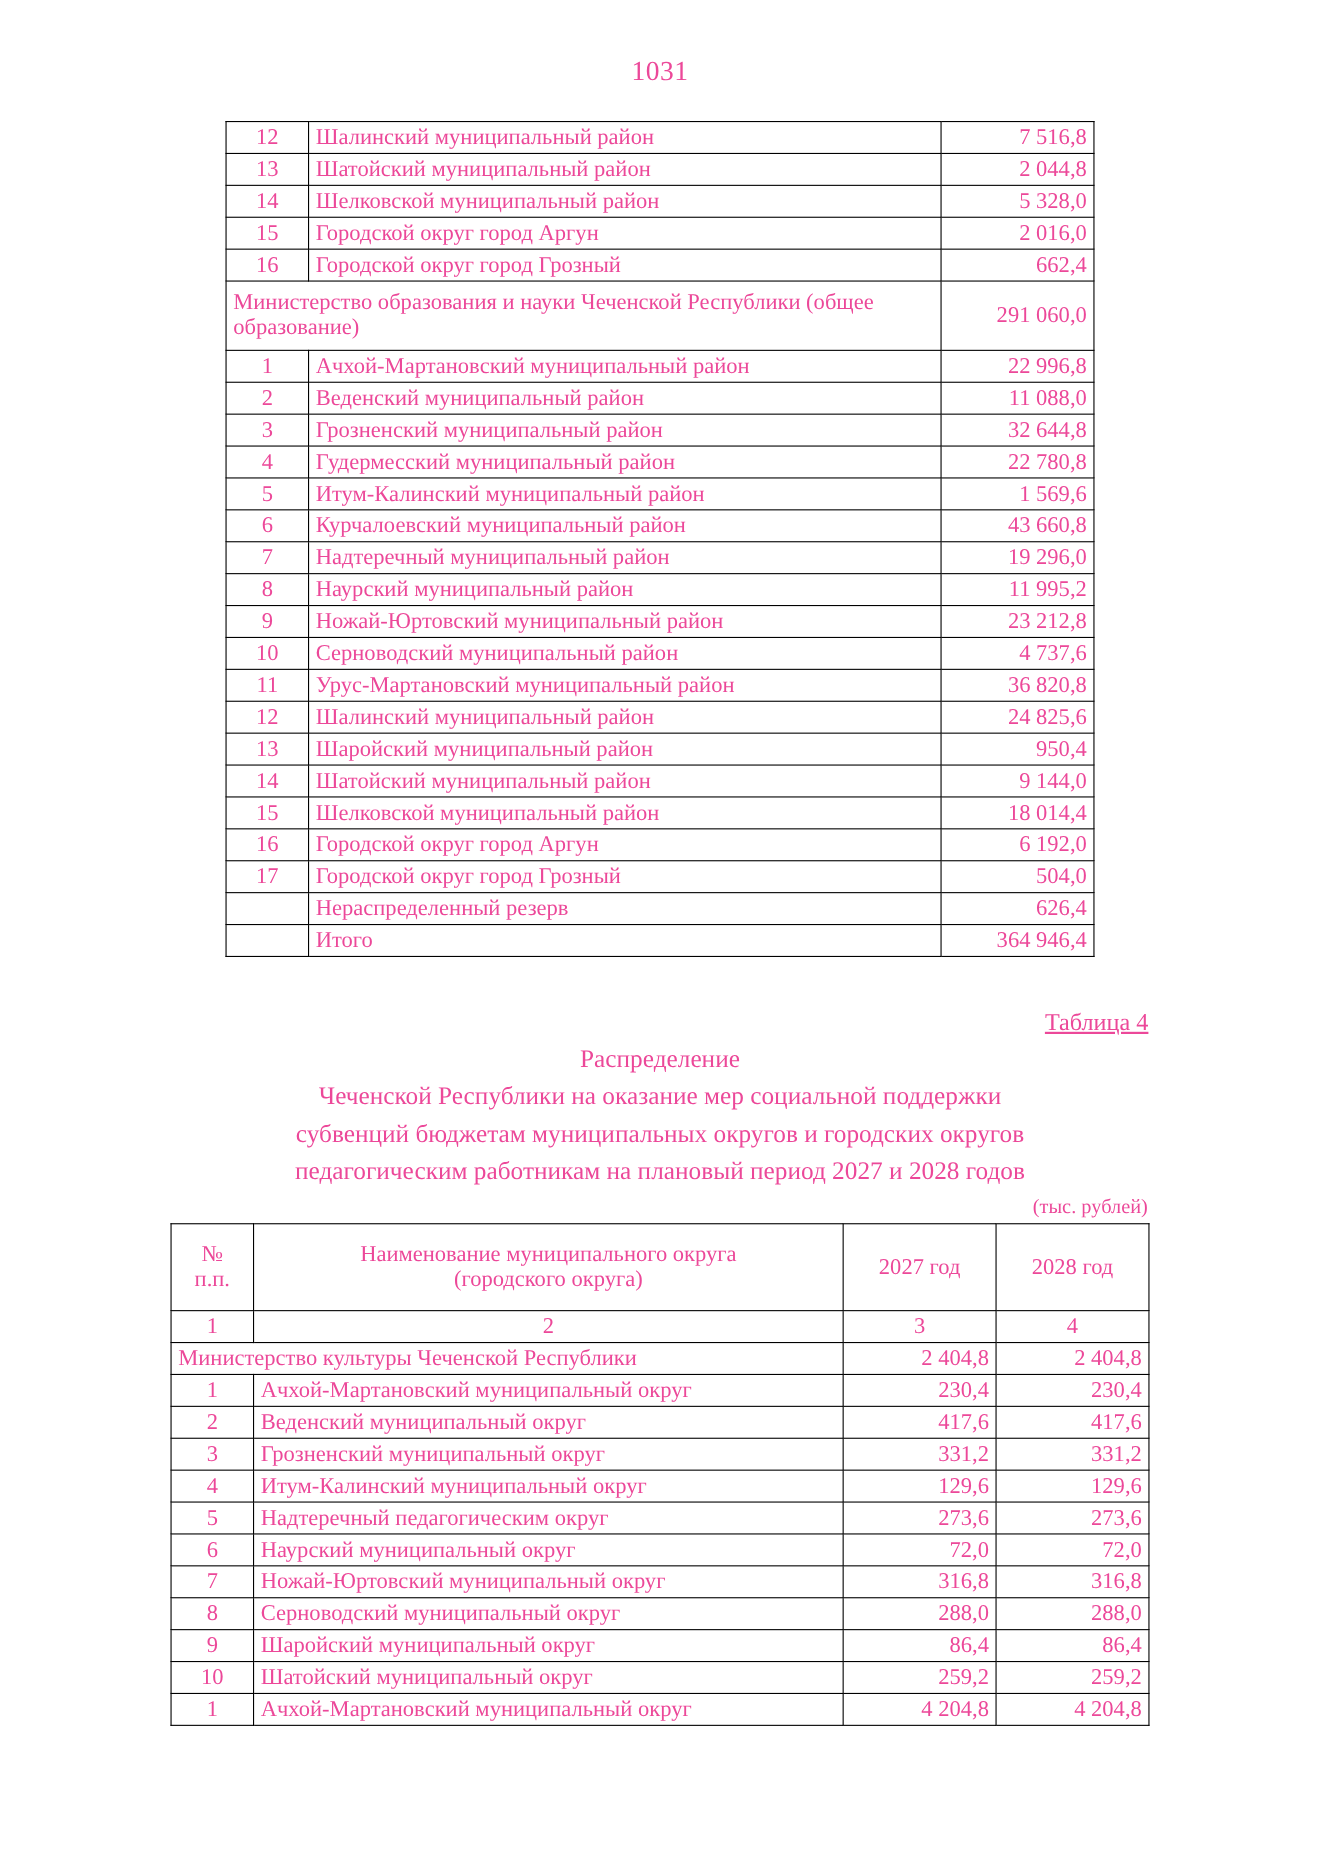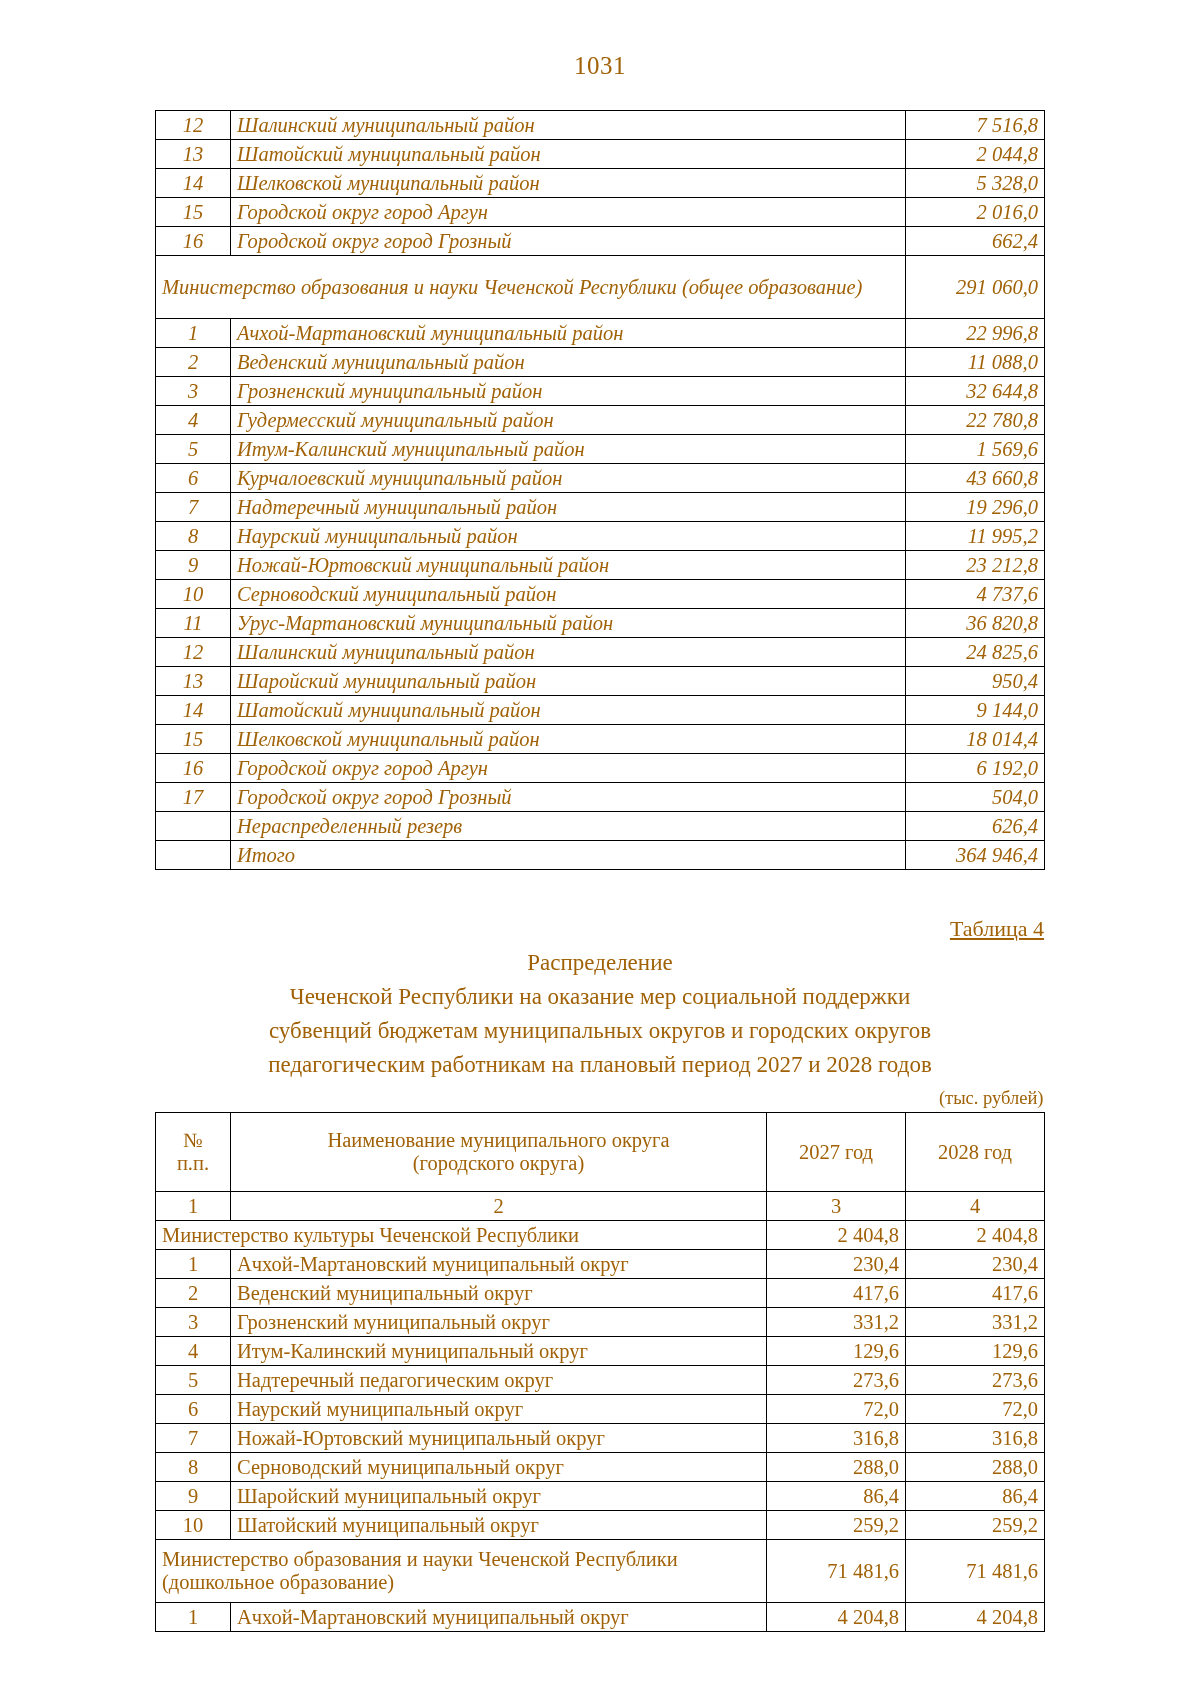--- a/index.html
+++ b/index.html
@@ -6,39 +6,38 @@
     margin: 0;
     padding: 0;
     background: #ffffff;
   }
   .page {
     position: relative;
     width: 1200px;
     height: 1697px;
     background: #ffffff;
     font-family: "Liberation Serif", "DejaVu Serif", serif;
-    color: #a16207;
+    color: #ec4899;
     box-sizing: border-box;
     padding: 0;
     overflow: hidden;
   }
   .page-number {
     text-align: center;
     font-size: 25px;
     margin-top: 52px;
     margin-bottom: 30px;
     letter-spacing: 0.5px;
   }
 
   table.doc-table {
     border-collapse: collapse;
-    width: 890px;
+    width: 790px;
     margin: 0 auto;
     table-layout: fixed;
-    font-style: italic;
   }
   table.doc-table td, table.doc-table th {
     border: 1.4px solid #000000;
     font-size: 20.5px;
     line-height: 1.12;
     padding: 2px 6px;
     vertical-align: middle;
     font-weight: normal;
   }
   .c-num {
@@ -339,28 +338,20 @@
         <td class="t4-v">86,4</td>
         <td class="t4-v">86,4</td>
       </tr>
       <tr class="row-h">
         <td class="t4-num">10</td>
         <td class="t4-name">Шатойский муниципальный округ</td>
         <td class="t4-v">259,2</td>
         <td class="t4-v">259,2</td>
       </tr>
 
-      <tr>
-        <td class="t4-name two-line" colspan="2" style="height:58px;">
-          <div>Министерство образования и науки Чеченской Республики</div>
-          <div>(дошкольное образование)</div>
-        </td>
-        <td class="t4-v">71 481,6</td>
-        <td class="t4-v">71 481,6</td>
-      </tr>
 
       <tr class="row-h">
         <td class="t4-num">1</td>
         <td class="t4-name">Ачхой-Мартановский муниципальный округ</td>
         <td class="t4-v">4 204,8</td>
         <td class="t4-v">4 204,8</td>
       </tr>
     </tbody>
   </table>
 

